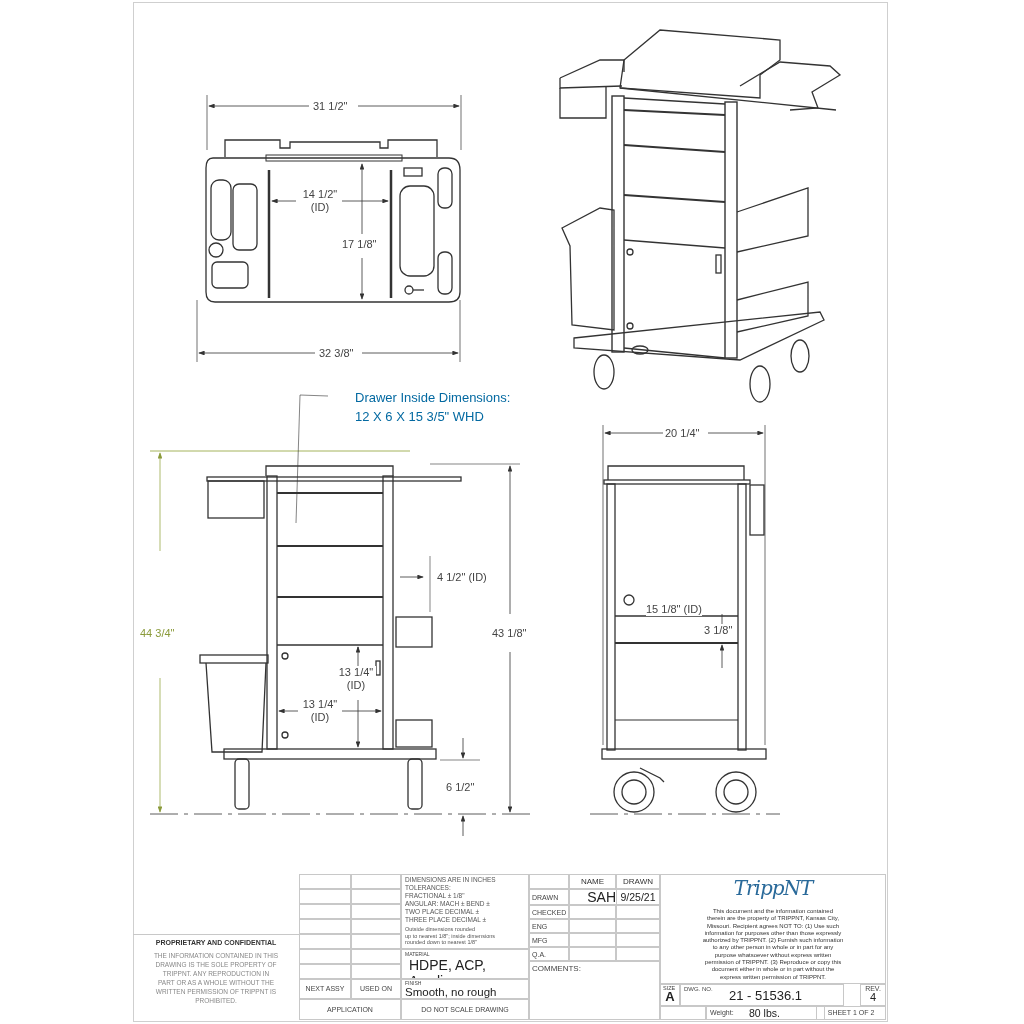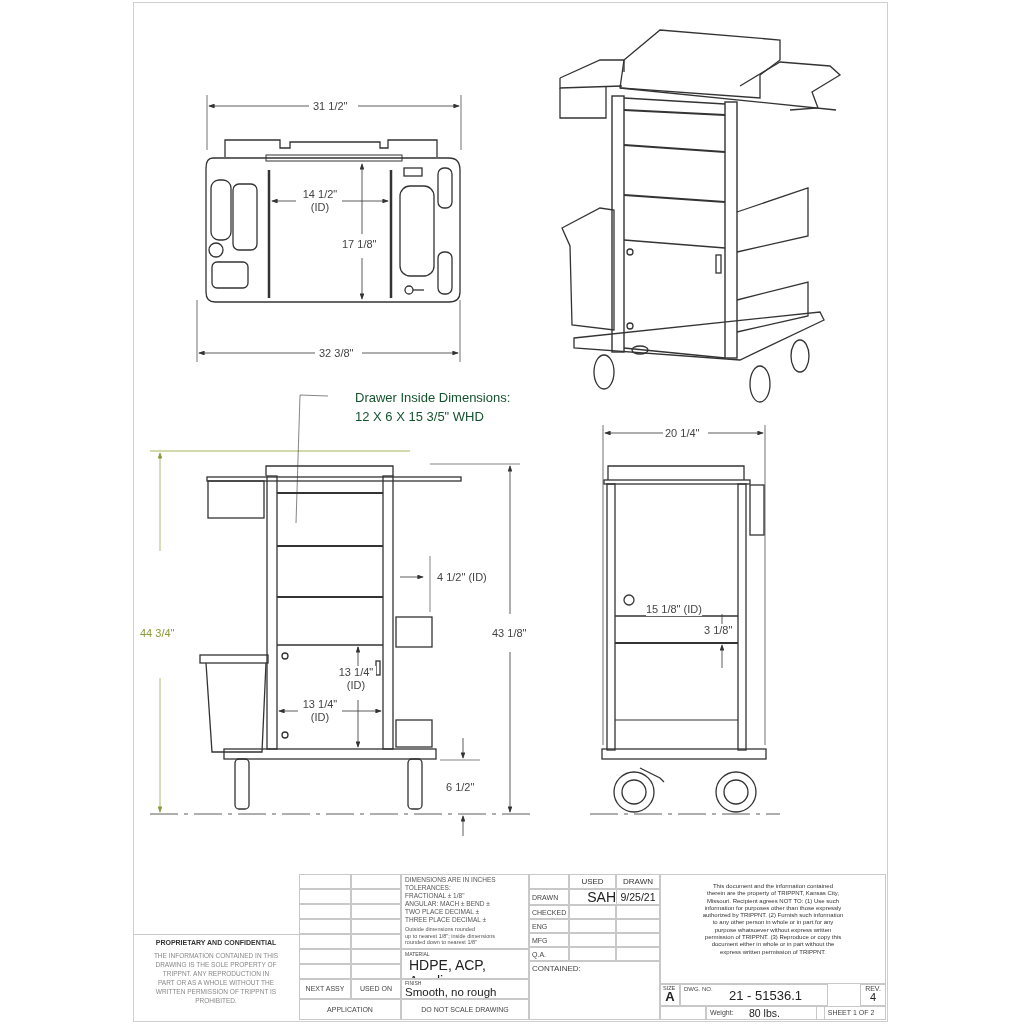--- a/index.html
+++ b/index.html
@@ -2,21 +2,21 @@
 <html><head>
 <meta charset="utf-8">
 <style>
   html, body { margin:0; padding:0; background:#ffffff; }
   body { width:1024px; height:1024px; position:relative; overflow:hidden; font-family:"Liberation Sans", sans-serif; }
   .sheet { position:absolute; left:133px; top:2px; width:753px; height:1018px; border:1px solid #cfcfcf; background:#fff; }
   svg.draw { position:absolute; left:0; top:0; width:1024px; height:1024px; }
   .lbl { position:absolute; font-family:"Liberation Sans", sans-serif; color:#333; white-space:nowrap; }
   .dim { font-size:11px; color:#444; text-align:center; line-height:13px; }
   .green { color:#8a9a3a; }
-  .note { font-size:13px; color:#14532d; line-height:19px; }
+  .note { font-size:13px; color:#0369a1; line-height:19px; }
   .cell { position:absolute; border:1px solid #c8c8c8; box-sizing:border-box; font-size:7px; color:#444; overflow:hidden; }
   .tiny { font-size:6.5px; color:#555; line-height:8px; }
   .big { font-size:14px; color:#222; }
   .mid { font-size:10px; color:#333; }
   .logo { font-family:"DejaVu Serif", serif; font-style:italic; font-size:20px; color:#2a6a9a; letter-spacing:-1px; }
   .legal { font-size:6px; color:#333; line-height:7.3px; text-align:center; }
   .prop-h { font-size:7px; font-weight:bold; color:#333; }
   .prop-b { font-size:6.5px; color:#888; line-height:9px; text-align:center; }
 </style>
 </head>
@@ -240,58 +240,61 @@
     <div style="font-size:5px;">MATERIAL</div>
     <div class="big" style="margin-left:4px;">HDPE, ACP, Acrylic</div>
   </div>
   <div class="cell" style="left:401px;top:979px;width:128px;height:20px;padding:0 3px;">
     <div style="font-size:5px;line-height:6px;">FINISH</div>
     <div style="font-size:11.5px;color:#222;line-height:12px;">Smooth, no rough edges</div>
   </div>
   <div class="cell" style="left:401px;top:999px;width:128px;height:21px;line-height:19px;text-align:center;">DO NOT SCALE DRAWING</div>
 
   <div class="cell" style="left:529px;top:874px;width:40px;height:15px;"></div>
-  <div class="cell mid" style="left:569px;top:874px;width:47px;height:15px;text-align:center;line-height:13px;font-size:8px;">USED</div>
+  <div class="cell mid" style="left:569px;top:874px;width:47px;height:15px;text-align:center;line-height:13px;font-size:8px;">NAME</div>
   <div class="cell mid" style="left:616px;top:874px;width:44px;height:15px;text-align:center;line-height:13px;font-size:8px;">DRAWN</div>
   <div class="cell" style="left:529px;top:889px;width:40px;height:16px;line-height:15px;padding-left:2px;">DRAWN</div>
   <div class="cell big" style="left:569px;top:889px;width:48px;height:16px;line-height:14px;text-align:right;">SAH</div>
   <div class="cell" style="left:616px;top:889px;width:44px;height:16px;line-height:14px;text-align:center;font-size:10.5px;color:#222;">9/25/21</div>
   <div class="cell" style="left:529px;top:905px;width:40px;height:14px;line-height:13px;padding-left:2px;">CHECKED</div>
   <div class="cell" style="left:569px;top:905px;width:47px;height:14px;"></div>
   <div class="cell" style="left:616px;top:905px;width:44px;height:14px;"></div>
   <div class="cell" style="left:529px;top:919px;width:40px;height:14px;line-height:13px;padding-left:2px;">ENG APPR.</div>
   <div class="cell" style="left:569px;top:919px;width:47px;height:14px;"></div>
   <div class="cell" style="left:616px;top:919px;width:44px;height:14px;"></div>
   <div class="cell" style="left:529px;top:933px;width:40px;height:14px;line-height:13px;padding-left:2px;">MFG APPR.</div>
   <div class="cell" style="left:569px;top:933px;width:47px;height:14px;"></div>
   <div class="cell" style="left:616px;top:933px;width:44px;height:14px;"></div>
   <div class="cell" style="left:529px;top:947px;width:40px;height:14px;line-height:13px;padding-left:2px;">Q.A.</div>
   <div class="cell" style="left:569px;top:947px;width:47px;height:14px;"></div>
   <div class="cell" style="left:616px;top:947px;width:44px;height:14px;"></div>
-  <div class="cell" style="left:529px;top:961px;width:131px;height:59px;padding:2px 2px;font-size:8px;">CONTAINED:</div>
+  <div class="cell" style="left:529px;top:961px;width:131px;height:59px;padding:2px 2px;font-size:8px;">COMMENTS:</div>
 
   <div class="cell" style="left:660px;top:874px;width:226px;height:110px;">
+    <div style="text-align:center;margin-top:1px;">
+      <span class="logo">Tripp</span><span class="logo nt">NT</span>
+    </div>
     <div class="legal" style="margin-top:8px;">
       <div>This document and the information contained</div>
       <div>therein are the property of TRIPPNT, Kansas City,</div>
       <div>Missouri. Recipient agrees NOT TO: (1) Use such</div>
       <div>information for purposes other than those expressly</div>
       <div>authorized by TRIPPNT. (2) Furnish such information</div>
       <div>to any other person in whole or in part for any</div>
       <div>purpose whatsoever without express  written</div>
       <div>permission of TRIPPNT. (3) Reproduce or copy this</div>
       <div>document either in whole or in part without the</div>
       <div>express written permission of TRIPPNT.</div>
     </div>
   </div>
   <div class="cell" style="left:660px;top:984px;width:20px;height:22px;">
     <div style="font-size:5.5px;padding-left:2px;">SIZE</div>
     <div style="font-size:13px;font-weight:bold;color:#222;text-align:center;line-height:12px;">A</div>
   </div>
-  <div class="cell" style="left:680px;top:984px;width:148px;height:22px;">
+  <div class="cell" style="left:680px;top:984px;width:164px;height:22px;">
     <span style="position:absolute;left:3px;top:1px;font-size:6px;">DWG.  NO.</span>
     <span style="position:absolute;left:48px;top:3px;font-size:13px;color:#222;">21 - 51536.1</span>
   </div>
   <div class="cell" style="left:860px;top:984px;width:26px;height:22px;text-align:center;">
     <div style="font-size:7px;">REV.</div>
     <div style="font-size:11px;color:#222;line-height:10px;">4</div>
   </div>
   <div class="cell" style="left:660px;top:1006px;width:46px;height:14px;"></div>
   <div class="cell" style="left:706px;top:1006px;width:119px;height:14px;">
     <span style="position:absolute;left:3px;top:2px;font-size:7px;">Weight:</span>

